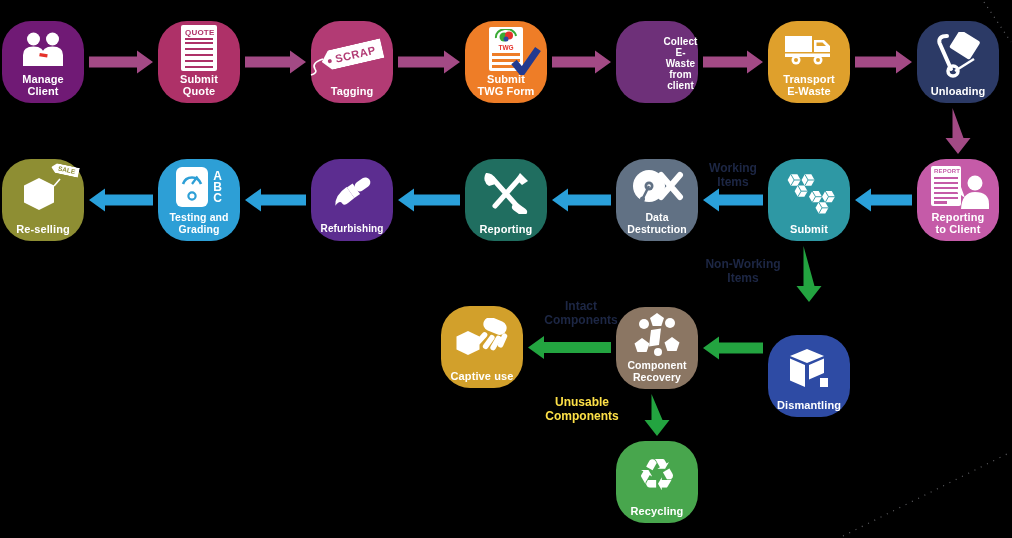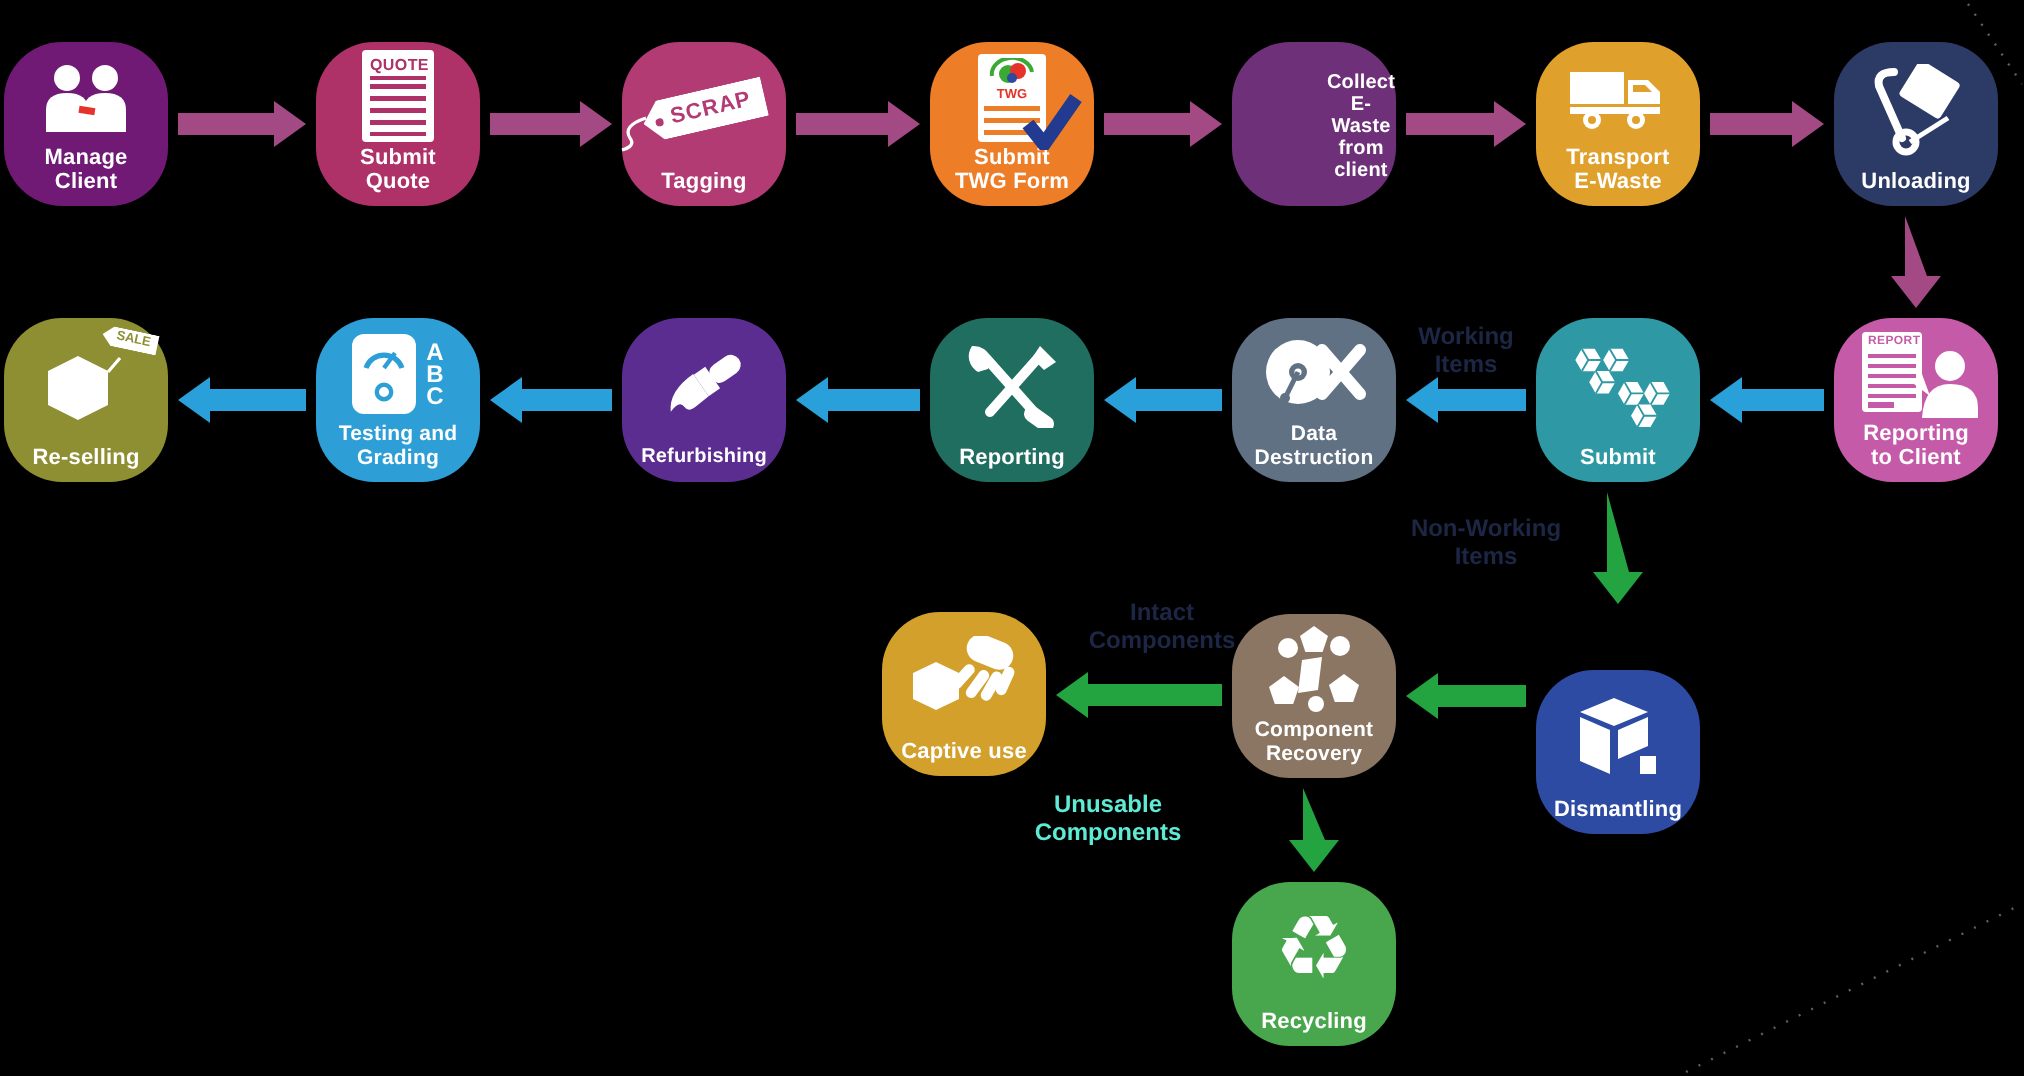--- a/index.html
+++ b/index.html
@@ -319,20 +319,20 @@
         <div class="label">Recycling</div>
       </div>
     </div>
   <div id="labels-layer">
       <div class="edge-label" style="left: 677px; top: 161px; width: 112px; color: rgb(29, 39, 69);">Working
 Items</div>
       <div class="edge-label" style="left: 686px; top: 257px; width: 114px; color: rgb(29, 39, 69);">Non-Working
 Items</div>
       <div class="edge-label" style="left: 531px; top: 299px; width: 100px; color: rgb(29, 39, 69);">Intact
 Components</div>
-      <div class="edge-label" style="left: 500px; top: 395px; width: 108px; color: #5eead4;">Unusable
+      <div class="edge-label" style="left: 528px; top: 395px; width: 108px; color: #fde047;">Unusable
 Components</div>
     </div>
   <svg id="artifacts-layer" width="1012" height="538">
     <line x1="984" y1="2" x2="1011" y2="42" stroke="rgba(210,210,220,0.45)" stroke-width="1.2" stroke-dasharray="1,5"></line>
     <line x1="843" y1="536" x2="1011" y2="452" stroke="rgba(210,210,220,0.45)" stroke-width="1.2" stroke-dasharray="1,6"></line>
   </svg>
 </div>
 
 </body></html>

